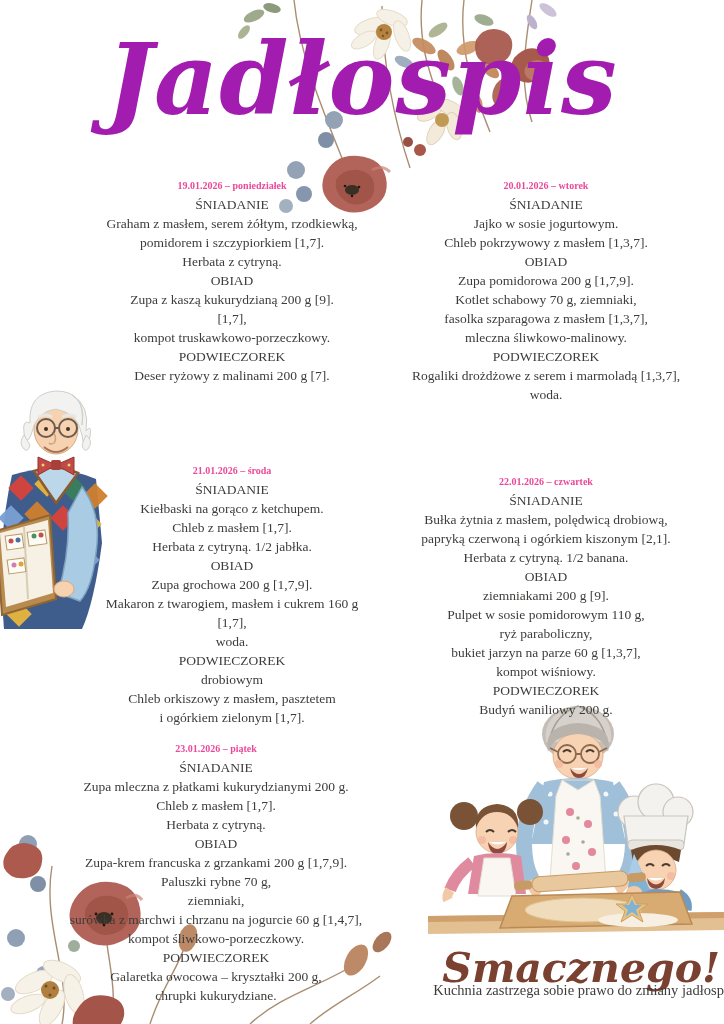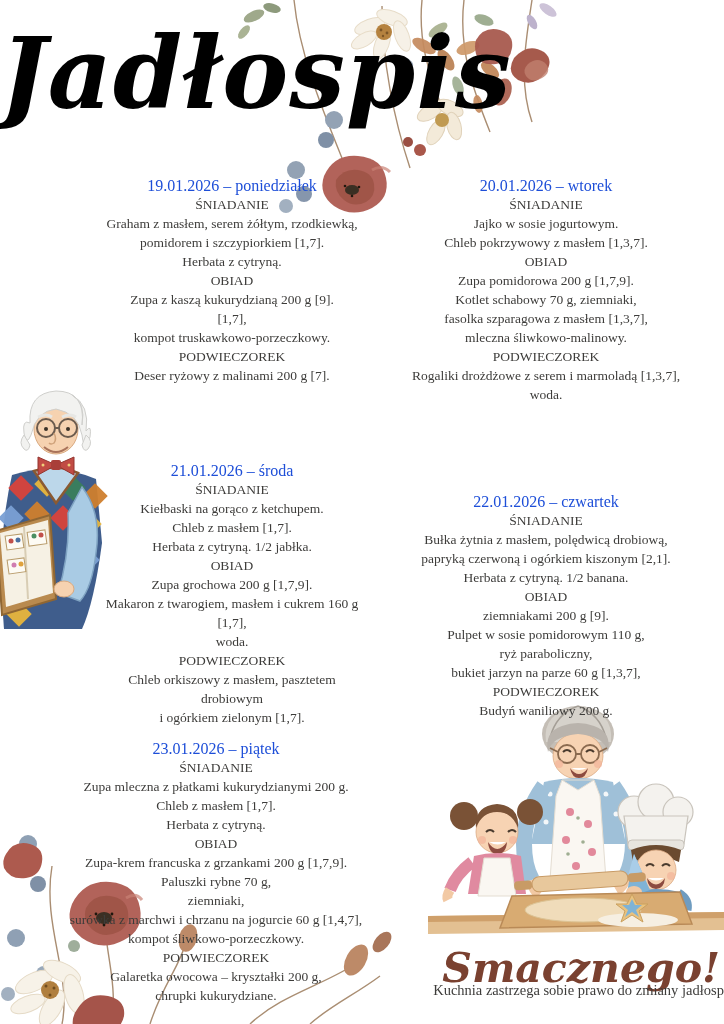--- a/index.html
+++ b/index.html
@@ -7,34 +7,34 @@
         font-family:"Liberation Serif", serif;}
 
   
   .deco{position:absolute;z-index:1;pointer-events:none;}
   #top-floral{left:232px;top:0;}
   #grandpa{left:-6px;top:383px;}
   #bottom-floral{left:0;top:826px;}
   #baking{left:428px;top:694px;}
 
   
-  .page-title{position:absolute;z-index:2;left:0;right:0;top:22px;
+  .page-title{position:absolute;z-index:2;left:0;right:0;top:28px;text-align:center;
       font-family:"DejaVu Serif", serif;font-weight:bold;font-style:italic;
-      font-size:99px;line-height:1.05;color:#000000;letter-spacing:1px;}
+      font-size:99px;line-height:1.05;color:#a21caf;letter-spacing:1px;}
 
   
   .day{position:absolute;z-index:3;text-align:center;color:#3d3c3a;
        font-size:13.5px;line-height:19px;}
-  .day-date{font-weight:normal;color:#1d4ed8;font-size:16px;}
+  .day-date{font-weight:bold;color:#ec4899;font-size:10px;}
   .meal-line{white-space:nowrap;}
 
   #day-mon{left:46px;top:176px;width:372px;}
   #day-tue{left:368px;top:176px;width:356px;}
   #day-wed{left:46px;top:461px;width:372px;}
-  #day-thu{left:368px;top:492px;width:356px;}
+  #day-thu{left:368px;top:472px;width:356px;}
   #day-fri{left:30px;top:739px;width:372px;}
 
   
   .farewell{position:absolute;z-index:3;left:420px;width:300px;top:944px;text-align:right;
       font-family:"DejaVu Serif", serif;font-weight:bold;font-style:italic;
       font-size:41px;color:#7a4130;}
   .disclaimer{position:absolute;z-index:3;left:402px;width:322px;top:982px;text-align:center;
       font-size:14.5px;color:#3d3c3a;margin-left:24px;}
 </style>
 </head>
@@ -222,35 +222,36 @@
       <div class="meal-title">ŚNIADANIE</div>
       <div class="meal-line">Kiełbaski na gorąco z ketchupem.</div>
       <div class="meal-line">Chleb z masłem [1,7].</div>
       <div class="meal-line">Herbata z cytryną. 1/2 jabłka.</div>
       <div class="meal-title">OBIAD</div>
       <div class="meal-line">Zupa grochowa 200 g [1,7,9].</div>
       <div class="meal-line">Makaron z twarogiem, masłem i cukrem 160 g</div>
       <div class="meal-line">[1,7],</div>
       <div class="meal-line">woda.</div>
       <div class="meal-title">PODWIECZOREK</div>
+      <div class="meal-line">drobiowym</div>
       <div class="meal-line">Chleb orkiszowy z masłem, pasztetem</div>
-      <div class="meal-line">drobiowym</div>
       <div class="meal-line">i ogórkiem zielonym [1,7].</div>
     </section>
   <section id="day-thu" class="day">
       <div class="day-date">22.01.2026 – czwartek</div>
       <div class="meal-title">ŚNIADANIE</div>
       <div class="meal-line">Bułka żytnia z masłem, polędwicą drobiową,</div>
       <div class="meal-line">papryką czerwoną i ogórkiem kiszonym [2,1].</div>
       <div class="meal-line">Herbata z cytryną. 1/2 banana.</div>
       <div class="meal-title">OBIAD</div>
       <div class="meal-line">ziemniakami 200 g [9].</div>
       <div class="meal-line">Pulpet w sosie pomidorowym 110 g,</div>
       <div class="meal-line">ryż paraboliczny,</div>
       <div class="meal-line">bukiet jarzyn na parze 60 g [1,3,7],</div>
+      <div class="meal-line">kompot wiśniowy.</div>
       <div class="meal-title">PODWIECZOREK</div>
       <div class="meal-line">Budyń waniliowy 200 g.</div>
     </section>
   <section id="day-fri" class="day">
       <div class="day-date">23.01.2026 – piątek</div>
       <div class="meal-title">ŚNIADANIE</div>
       <div class="meal-line">Zupa mleczna z płatkami kukurydzianymi 200 g.</div>
       <div class="meal-line">Chleb z masłem [1,7].</div>
       <div class="meal-line">Herbata z cytryną.</div>
       <div class="meal-title">OBIAD</div>

